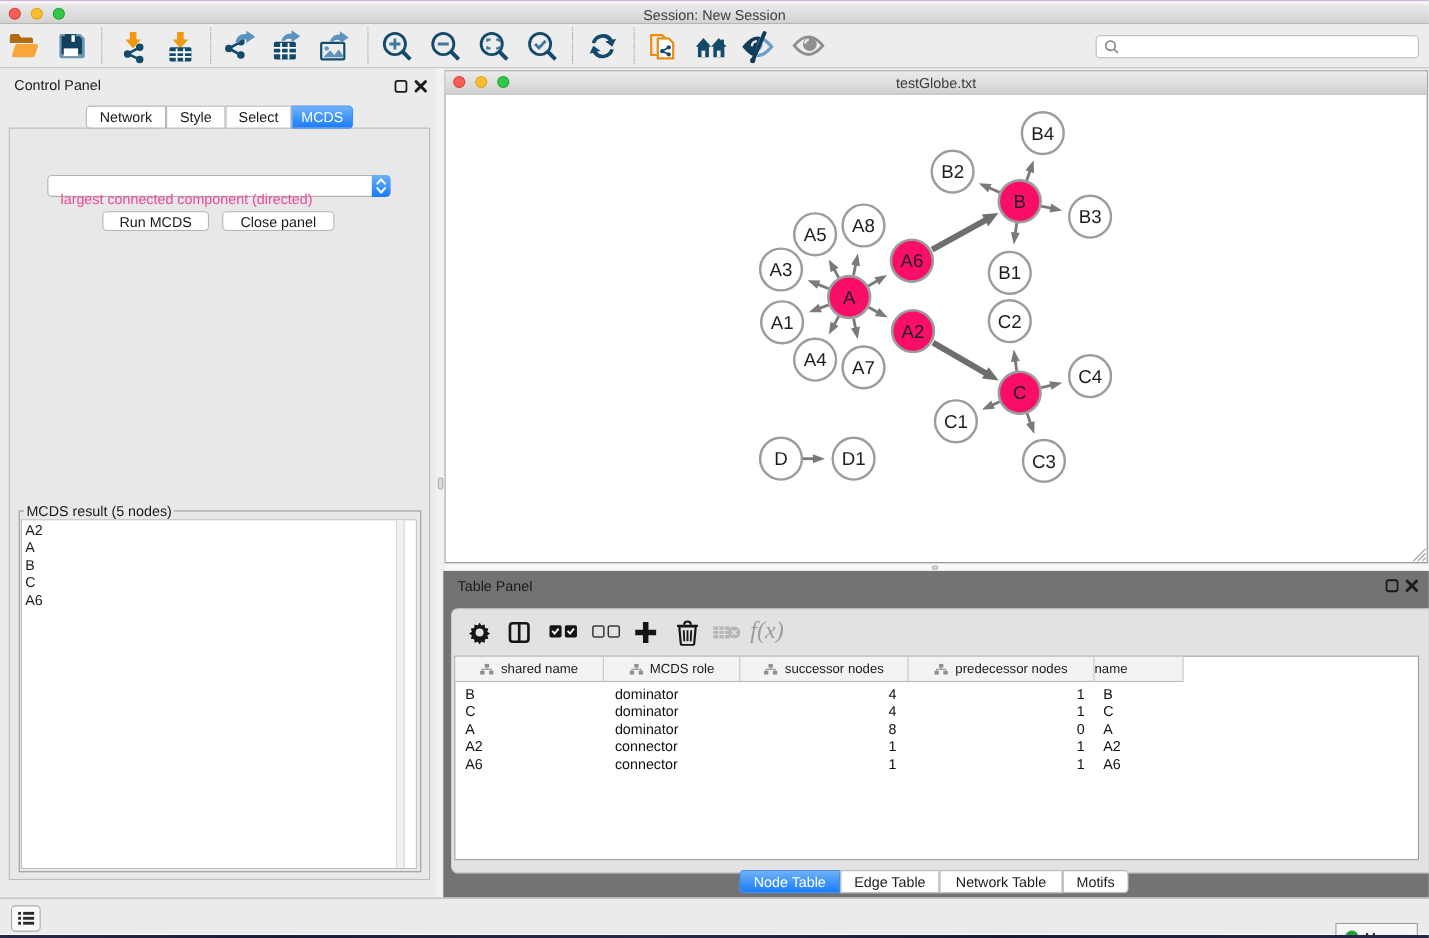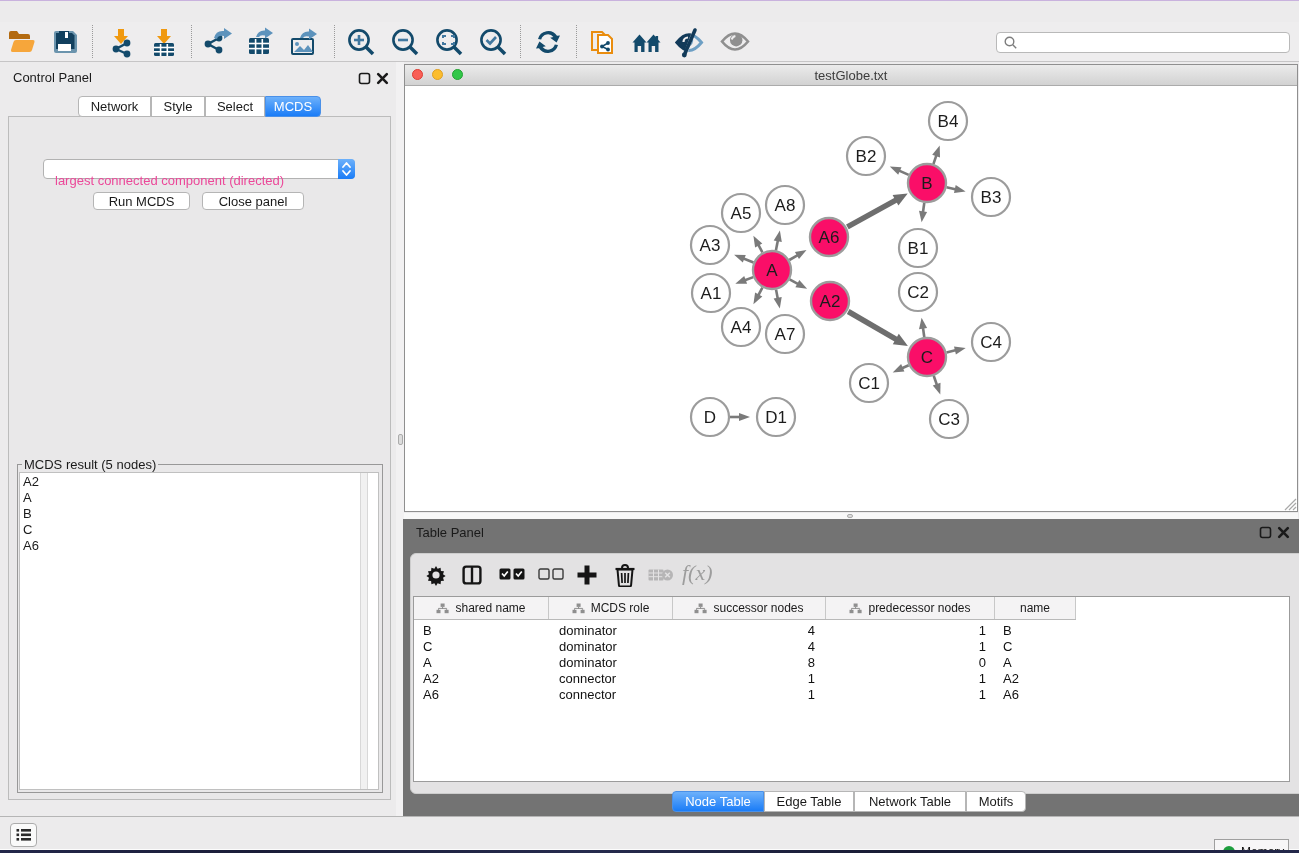--- a/index.html
+++ b/index.html
@@ -32,20 +32,26 @@
 .tab { position:absolute; top:0; height:21px; background:#fff; border:1px solid #b6b6b6; font-size:13px; color:#1a1a1a; text-align:center; line-height:20px; }
 .tab.sel { background:linear-gradient(#6db1fb,#1a7cf7); color:#fff; border-color:#4a90e8; }
 
 
 .btn { position:absolute; background:#fff; border:1px solid #b5b5b5; border-radius:4px; font-size:13px; color:#1a1a1a; text-align:center; }
 #statusbar { left:0; top:816px; width:1299px; height:34px; border-bottom:1px solid #fdfdfd; background:#ecebec; border-top:1px solid #b5b5b5; }
 </style>
 </head>
 <body>
 <div id="app">
+  <div class="abs" id="titlebar">
+    <div class="tl r" style="left:8px;top:6px;"></div>
+    <div class="tl y" style="left:28px;top:6px;"></div>
+    <div class="tl g" style="left:48px;top:6px;"></div>
+    <div class="title">Session: New Session</div>
+  </div>
   <div class="abs" id="wall-top"></div>
   <div class="abs" id="toolbar">
     <svg class="ticon" style="left:5px" viewBox="0 0 32 32">
         <path d="M4 7 q0-2 2-2 h6 l2 3 h9 q2 0 2 2 v3 h-21 z" fill="#b36a10"></path>
         <path d="M7 14 h21 q2 0 1.5 2 l-2.5 8 q-0.5 2-2.5 2 h-17 q-2 0-1.5-2 l2.5-8 q0.5-2 2.5-2 z" fill="#f6a63b"></path>
       </svg>
     <svg class="ticon" style="left:49px" viewBox="0 0 32 32">
         <path d="M5 7 q0-2 2-2 h17 l4 4 v16 q0 2-2 2 h-19 q-2 0-2-2 z" fill="#6b94ad"></path>
         <path d="M7 7 h16 l2.5 2.5 v13.5 h-18.5z" fill="#12405e"></path>
         <rect x="10" y="5" width="10" height="8" fill="#12405e"></rect>
@@ -393,21 +399,21 @@
               </div>
             <div style="position:absolute;left:412px;top:0;width:169px;height:22px;border-right:1px solid #c8c8c8;display:flex;align-items:center;justify-content:center;">
                 <svg width="13" height="11" viewBox="0 0 13 11" style="margin-right:6px;flex:none;">
                   <rect x="4.6" y="0.5" width="4" height="3.4" fill="#8f8f8f"></rect>
                   <rect x="0.5" y="6.8" width="4" height="3.4" fill="#8f8f8f"></rect>
                   <rect x="8.6" y="6.8" width="4" height="3.4" fill="#8f8f8f"></rect>
                   <path d="M6.6 4 v2 M2.5 6.8 v-1.4 h8.1 v1.4" fill="none" stroke="#8f8f8f" stroke-width="1"></path>
                 </svg>
                 <span>predecessor nodes</span>
               </div>
-            <div style="position:absolute;left:581px;top:0;width:81px;height:22px;border-right:1px solid #c8c8c8;display:flex;align-items:center;justify-content:center;">
+            <div style="position:absolute;left:581px;top:0;width:81px;height:22px;border-right:1px solid #c8c8c8;display:flex;align-items:center;justify-content:flex-start;">
                 <span>name</span>
               </div>
           </div>
           <div style="position:absolute;left:0;top:26px;width:662px;height:16px;font-size:13px;color:#111;">
             <span style="position:absolute;left:9px;">B</span>
               <span style="position:absolute;left:145px;">dominator</span>
               <span style="position:absolute;left:0;width:401px;text-align:right;">4</span>
               <span style="position:absolute;left:0;width:572px;text-align:right;">1</span>
               <span style="position:absolute;left:589px;">B</span>
           </div>

